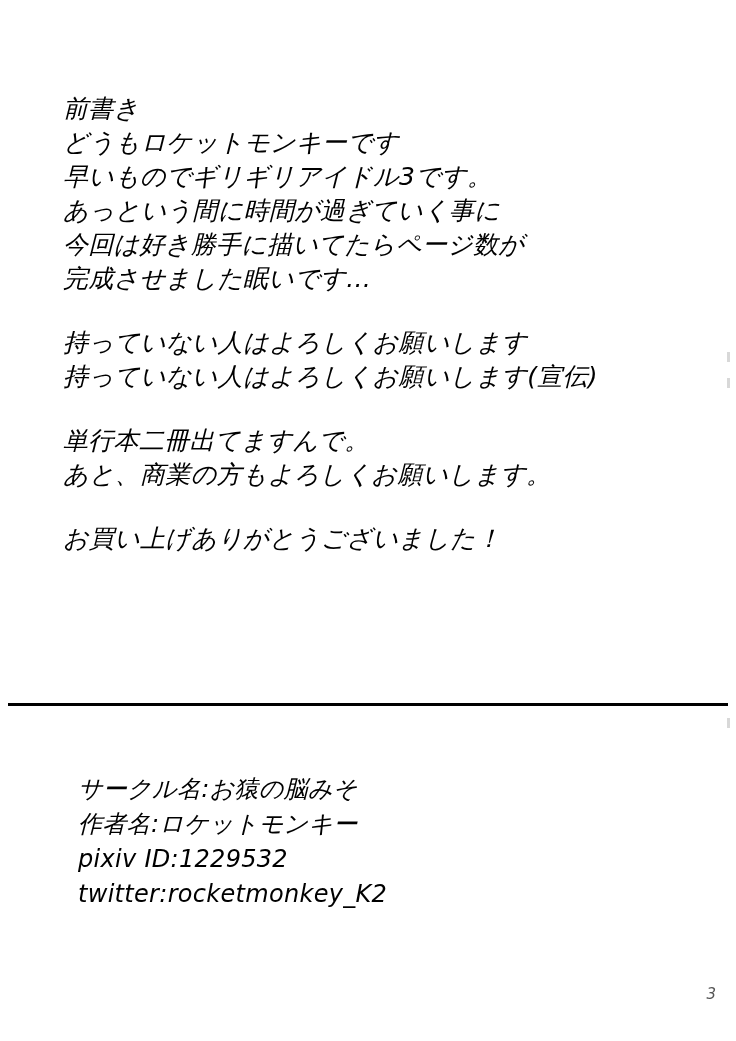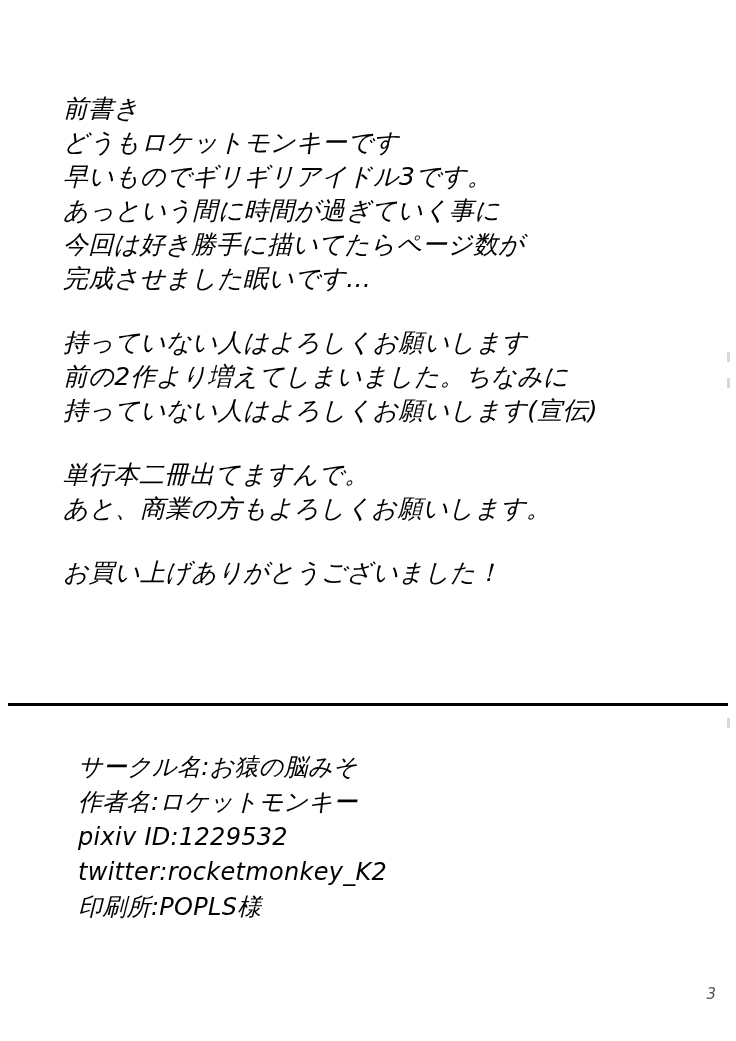--- a/index.html
+++ b/index.html
@@ -44,21 +44,21 @@
     position: absolute;
     left: 8px;
     top: 703px;
     width: 720px;
     height: 3px;
     background: #000000;
   }
   .colophon {
     position: absolute;
     left: 78px;
-    top: 750px;
+    top: 772px;
     width: 600px;
   }
   .colophon .line {
     font-size: 24px;
     line-height: 35px;
     white-space: pre;
   }
   .page-number {
     position: absolute;
     right: 20px;
@@ -87,21 +87,20 @@
       <div class="line">前書き</div>
       <div class="line">どうもロケットモンキーです</div>
       <div class="line">早いものでギリギリアイドル3です。</div>
       <div class="line">あっという間に時間が過ぎていく事に</div>
       <div class="line">今回は好き勝手に描いてたらページ数が</div>
       <div class="line">完成させました眠いです…</div>
     </div>
 
     <div class="para">
       <div class="line">持っていない人はよろしくお願いします</div>
-      <div class="line">前の2作より増えてしまいました。ちなみに</div>
       <div class="line">持っていない人はよろしくお願いします(宣伝)</div>
     </div>
 
     <div class="para">
       <div class="line">単行本二冊出てますんで。</div>
       <div class="line">あと、商業の方もよろしくお願いします。</div>
     </div>
 
     <div class="para">
       <div class="line">お買い上げありがとうございました！</div>
@@ -109,21 +108,20 @@
 
   </div>
 
   <div class="divider"></div>
 
   <div class="colophon">
     <div class="line">サークル名:お猿の脳みそ</div>
     <div class="line">作者名:ロケットモンキー</div>
     <div class="line">pixiv ID:1229532</div>
     <div class="line">twitter:rocketmonkey_K2</div>
-    <div class="line">印刷所:POPLS様</div>
   </div>
 
   <div class="page-number">3</div>
 
   <div class="edge-mark m1"></div>
   <div class="edge-mark m2"></div>
   <div class="edge-mark m3"></div>
 
 </div>
 

